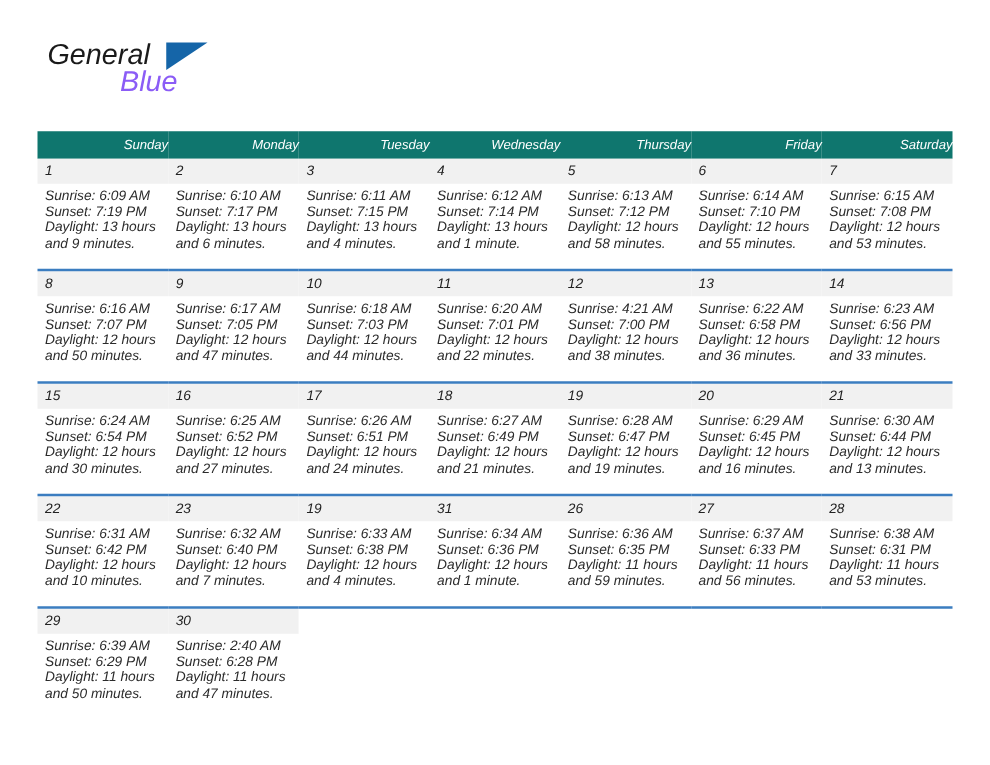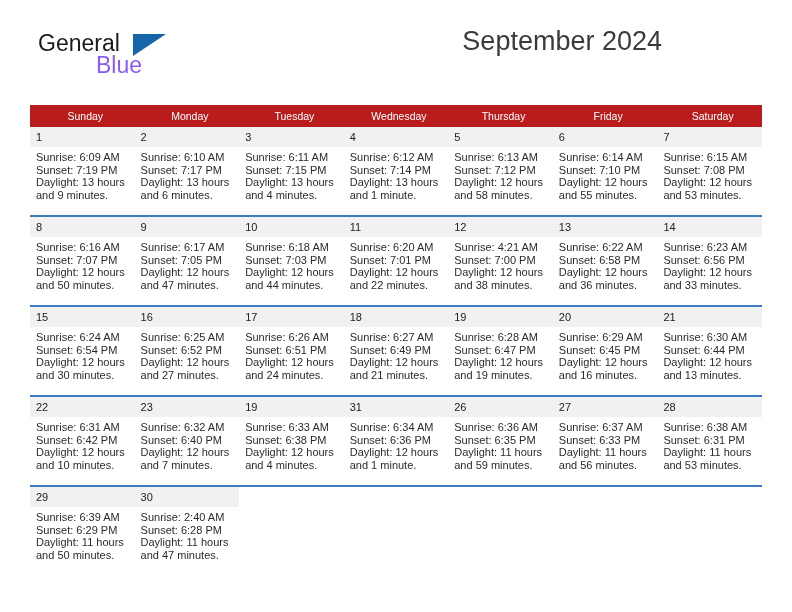--- a/index.html
+++ b/index.html
@@ -13,20 +13,21 @@
     font-family: "Liberation Sans", sans-serif;
     color: #000000;
     overflow: hidden;
   }
 
   .page {
     position: relative;
     width: 692px;
     height: 612px;
     box-sizing: border-box;
+    font-style: italic;
   }
 
   
   .header {
     position: absolute;
     left: 30px;
     top: 24px;
     right: 30px;
     height: 72px;
   }
@@ -90,25 +91,25 @@
   .calendar {
     position: absolute;
     left: 30px;
     top: 105px;
     width: 732px;
     border-collapse: collapse;
     table-layout: fixed;
   }
 
   .calendar th {
-    background: #b91c1c;
+    background: #0f766e;
     color: #ffffff;
     font-size: 10.5px;
     font-weight: normal;
-    text-align: center;
+    text-align: right;
     padding: 5px 0 5px 6px;
     height: 11px;
     border: none;
   }
 
   .calendar td {
     vertical-align: top;
     padding: 0;
     border: none;
     width: 104.57px;
@@ -158,21 +159,20 @@
 
   <div class="header">
 
     <div class="brand">
       <span class="brand-general">General</span>
       <span class="brand-triangle"></span>
       <span class="brand-blue">Blue</span>
     </div>
 
     <div class="title-block">
-      <div class="cal-title">September 2024</div>
     </div>
 
   </div>
 
   <table class="calendar">
     <thead>
       <tr>
         <th>Sunday</th>
         <th>Monday</th>
         <th>Tuesday</th>

